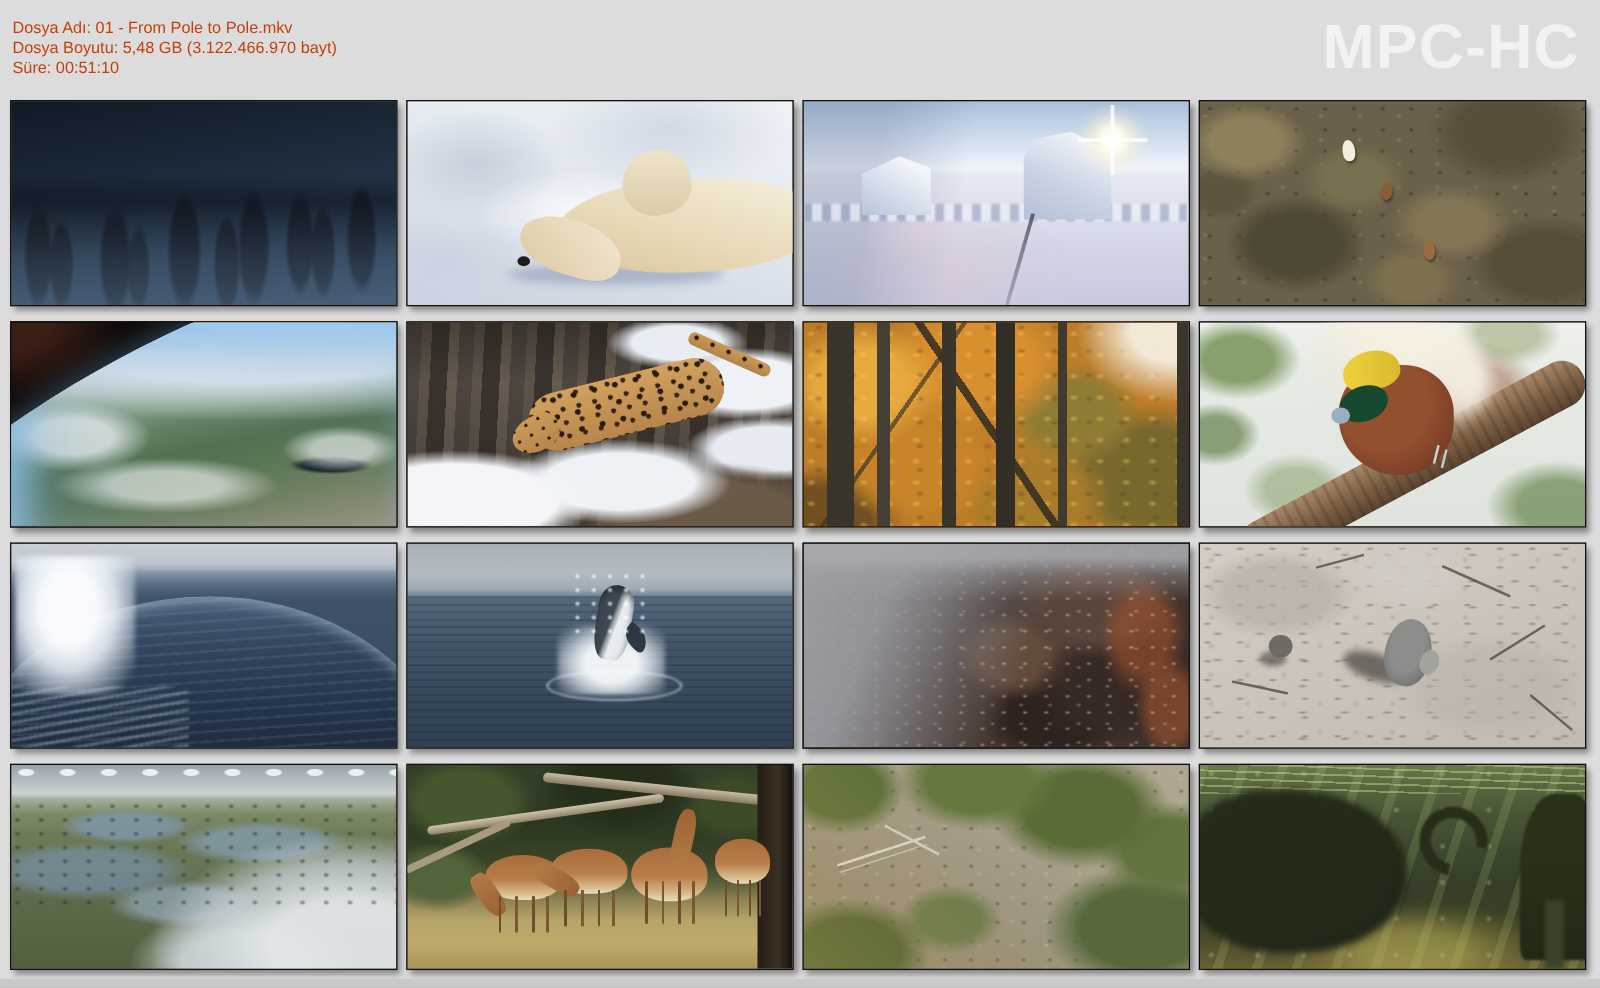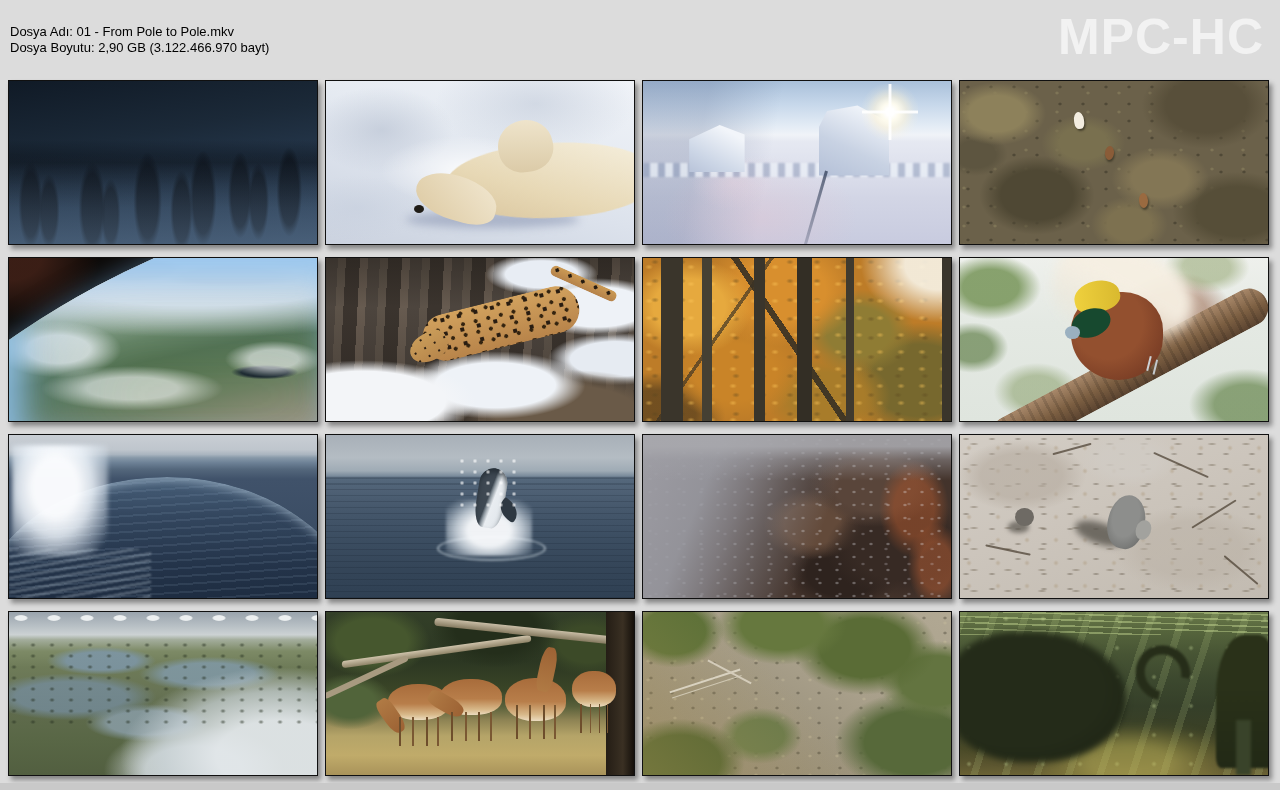--- a/index.html
+++ b/index.html
@@ -2,21 +2,21 @@
 <html><head>
 <meta charset="utf-8">
 <style>
   html,body{margin:0;padding:0;}
   body{
     width:1280px;height:790px;position:relative;overflow:hidden;
     background:#dcdcdc;
     font-family:"Liberation Sans", sans-serif;
   }
   
-  .file-info{position:absolute;left:10px;top:24px;color:#000000;font-size:13px;line-height:16px;}
+  .file-info{position:absolute;left:10px;top:14px;color:#c2410c;font-size:13px;line-height:16px;}
   .logo{position:absolute;right:16px;top:8px;font-size:50px;font-weight:bold;color:#f2f2f2;letter-spacing:1px;}
   .bottom-edge{position:absolute;left:0;bottom:0;width:100%;height:7px;background:#c9c9c9;}
   
   .grid{position:absolute;left:8px;top:80px;display:grid;
         grid-template-columns:repeat(4,310px);grid-auto-rows:165px;
         column-gap:7px;row-gap:12px;}
   .th{position:relative;overflow:hidden;border:1px solid #101010;
       box-shadow:3px 4px 5px rgba(0,0,0,0.4);box-sizing:border-box;background:#888;}
   .th>div{position:absolute;}
   
@@ -311,21 +311,22 @@
     border-bottom-color:transparent;transform:rotate(-34deg);filter:blur(1px);}
   .t16 .ele-right{right:-3%;top:14%;width:20%;height:82%;border-radius:45% 30% 8% 8%;filter:blur(1px);
     background:linear-gradient(180deg,#2a3119 0 40%,#222916 100%);}
   .t16 .ele-leg-gap{right:5.5%;bottom:0;width:5%;height:34%;background:#39432a;filter:blur(1.5px);}
 </style>
 </head>
 <body>
 
 <div class="file-info">
   <div>Dosya Adı: 01 - From Pole to Pole.mkv</div>
-  <div>Dosya Boyutu: 2,90 GB (3.122.466.970 bayt)</div>
+  <div>Dosya Boyutu: 5,48 GB (3.122.466.970 bayt)</div>
+  <div>Süre: 00:51:10</div>
 </div>
 
 <div class="logo">MPC-HC</div>
 
 <div class="grid">
 
   <div class="th t1" title="Emperor penguins huddled in a dark blue Antarctic blizzard"></div>
 
   <div class="th t2" title="Polar bear sleeping on snow with cub resting on her back">
     <div class="bear-shadow"></div>

